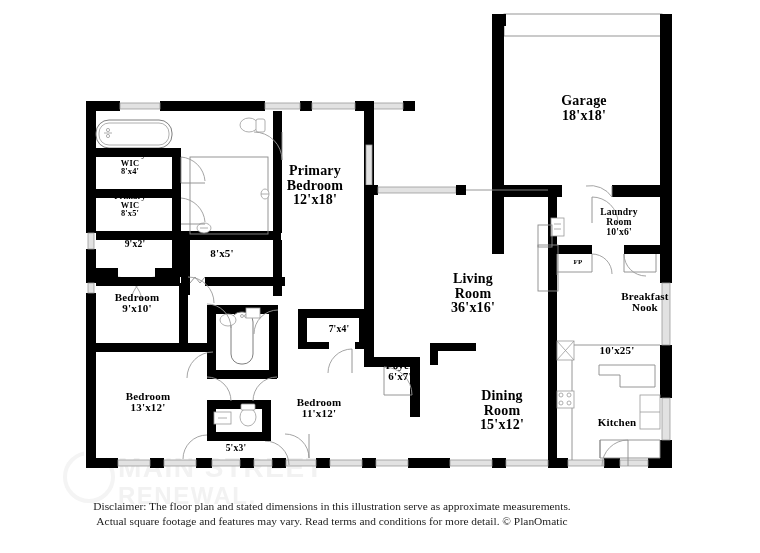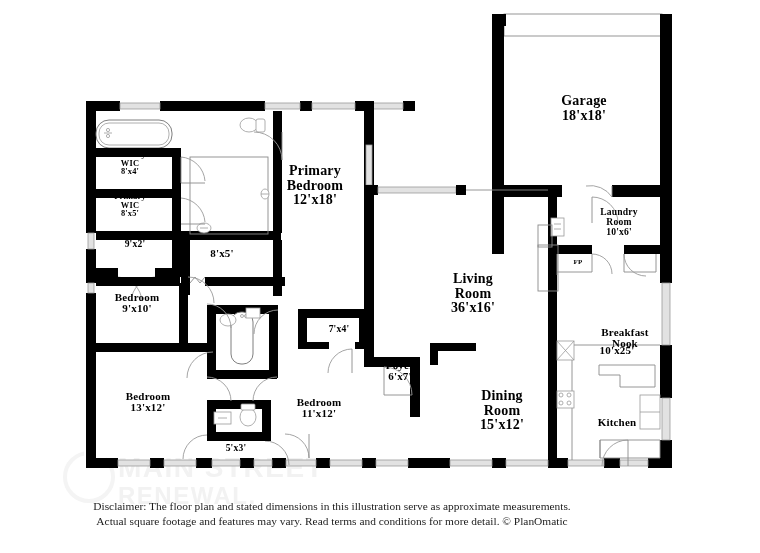--- a/index.html
+++ b/index.html
@@ -415,21 +415,21 @@
     <span>Room</span><br>
     <span>10'x6'</span>
   </div>
 
   <div class="room-label rl-big" style="left:432px; top:256px; width:82px;margin-top:16px;">
     <span>Living</span><br>
     <span>Room</span><br>
     <span>36'x16'</span>
   </div>
 
-  <div class="room-label rl-med" style="left:584px; top:291px; width:82px;margin-top:36px;">
+  <div class="room-label rl-med" style="left:604px; top:291px; width:82px;">
     <span>Breakfast</span><br>
     <span>Nook</span>
   </div>
 
   <div class="room-label rl-med" style="left:583px; top:345px; width:68px;">
     <span>10'x25'</span>
   </div>
 
   <div class="room-label rl-med" style="left:586px; top:417px; width:62px;">
     <span>Kitchen</span>

